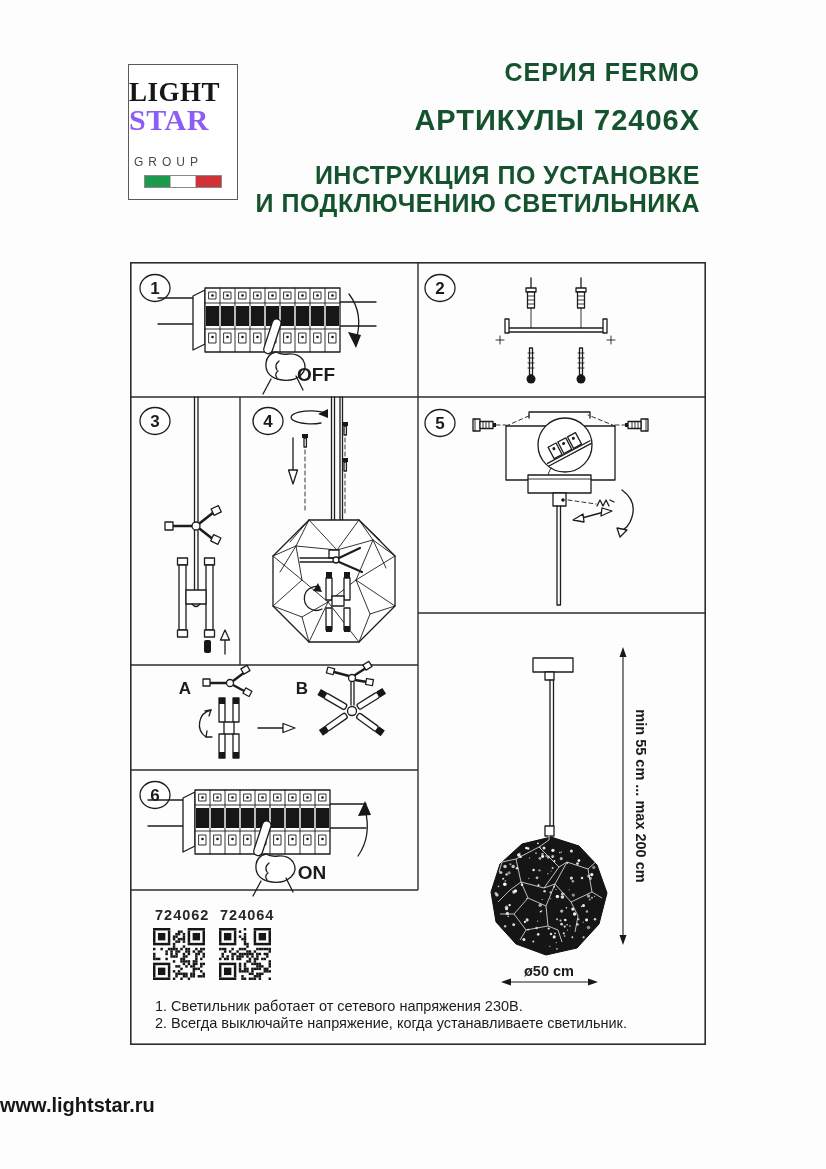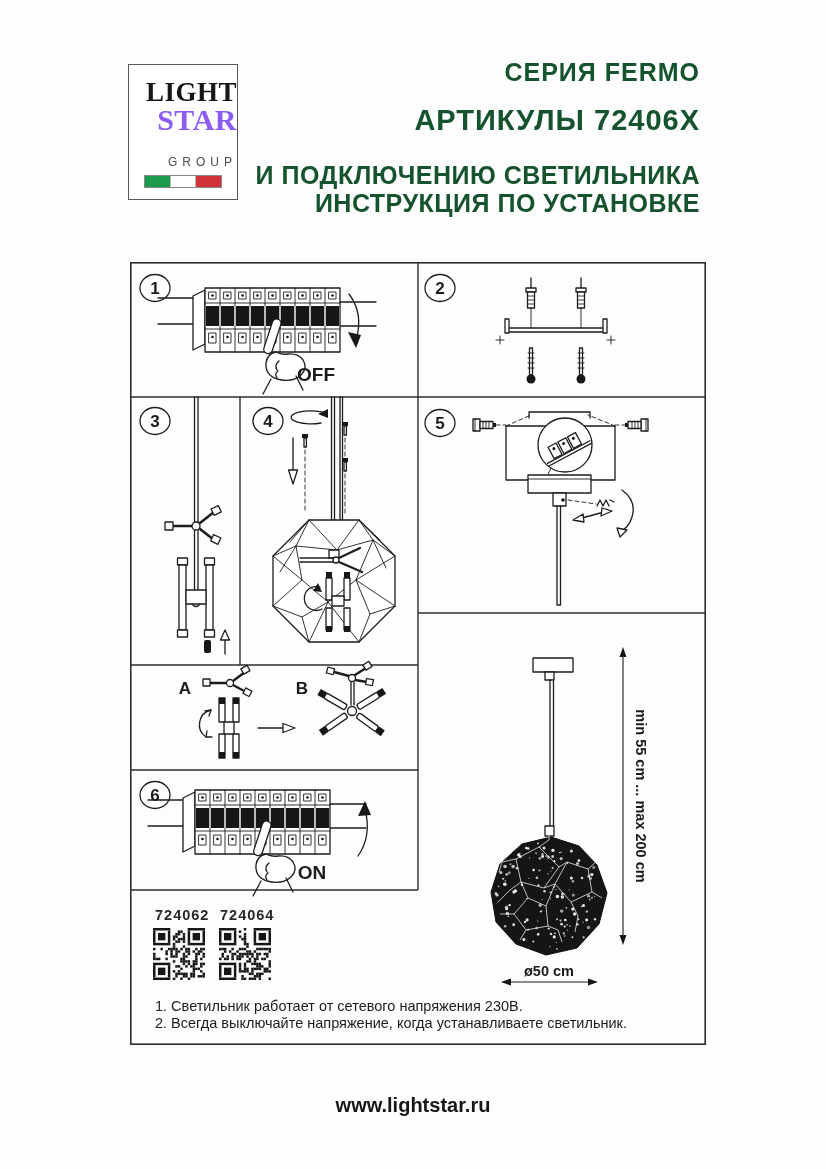--- a/index.html
+++ b/index.html
@@ -1,20 +1,20 @@
 <!DOCTYPE html>
 <html><head>
 <meta charset="utf-8">
 <style>
   html,body{margin:0;padding:0;background:#ffffff;}
   .sheet{position:relative;width:826px;height:1169px;background:#fdfdfd;overflow:hidden;
          font-family:"Liberation Sans", sans-serif;color:#1b1b1b;}
   
   .logo-box{position:absolute;left:128px;top:64px;width:110px;height:136px;
-            border:1.5px solid #5a5a5a;background:#fff;text-align:right;box-sizing:border-box;}
+            border:1.5px solid #5a5a5a;background:#fff;text-align:left;box-sizing:border-box;}
   .logo-light{margin-top:14px;font-family:"Liberation Serif", serif;font-weight:700;
               font-size:27px;line-height:26px;letter-spacing:.5px;color:#161616;transform:scaleY(1.05);}
   .logo-star{font-family:"Liberation Serif", serif;font-weight:700;font-size:30px;line-height:30px;
              letter-spacing:.5px;color:#8b5cf6;}
   .logo-group{margin-top:20px;font-size:12px;letter-spacing:5px;color:#4a4a4a;text-indent:5px;}
   .logo-flag{margin:6px auto 0 auto;width:76px;height:11px;border:1px solid #8a8a8a;display:flex;}
   .logo-flag span{flex:1;}
   .fg{background:#1d9a4e;border-right:1px solid #bbb;}
   .fw{background:#ffffff;}
   .fr{background:#cf3339;border-left:1px solid #bbb;}
@@ -32,21 +32,21 @@
   .dash{stroke-dasharray:4 3;}
   .web{fill:none;stroke:#f2f2f2;stroke-width:.9;opacity:.85;stroke-linejoin:round;}
   text{fill:#1b1b1b;}
   .num{font:700 17px "Liberation Sans", sans-serif;}
   .lbl{font:700 19px "Liberation Sans", sans-serif;}
   .ab{font:700 17px "Liberation Sans", sans-serif;}
   .code{font:700 14.5px "Liberation Sans", sans-serif;letter-spacing:1px;fill:#272727;}
   .note{font:400 14.5px "Liberation Sans", sans-serif;fill:#1c1c1c;}
   .dim{font:700 14.5px "Liberation Sans", sans-serif;}
   
-  .footer{position:absolute;left:0;right:0;top:1094px;text-align:center;
+  .footer{position:absolute;left:0;right:0;top:1094px;text-align:left;
           font-size:20px;font-weight:700;color:#161616;}
 </style>
 </head>
 <body>
 
 <div class="sheet">
 
   <div class="logo-box">
     <div class="logo-light">LIGHT</div>
     <div class="logo-star">STAR</div>
@@ -55,22 +55,22 @@
       <span class="fg"></span>
         <span class="fw"></span>
         <span class="fr"></span>
     </div>
   </div>
 
   <div class="title-block">
     <div class="t-series">СЕРИЯ FERMO</div>
     <div class="t-articles">АРТИКУЛЫ 72406X</div>
     <div class="t-instr">
+      <div>ИНСТРУКЦИЯ ПО УСТАНОВКЕ</div>
       <div>И ПОДКЛЮЧЕНИЮ СВЕТИЛЬНИКА</div>
-      <div>ИНСТРУКЦИЯ ПО УСТАНОВКЕ</div>
     </div>
   </div>
 
   <svg class="diagram" width="576" height="783" viewBox="0 0 576 783">
 
     <g>
       <rect x="0.8" y="0.8" width="574.4" height="781.4" class="grid" style="stroke-width:1.6"></rect>
       <path class="grid" d="M0,135 H576"></path>
       <path class="grid" d="M288,351 H576"></path>
       <path class="grid" d="M0,403 H288"></path>

